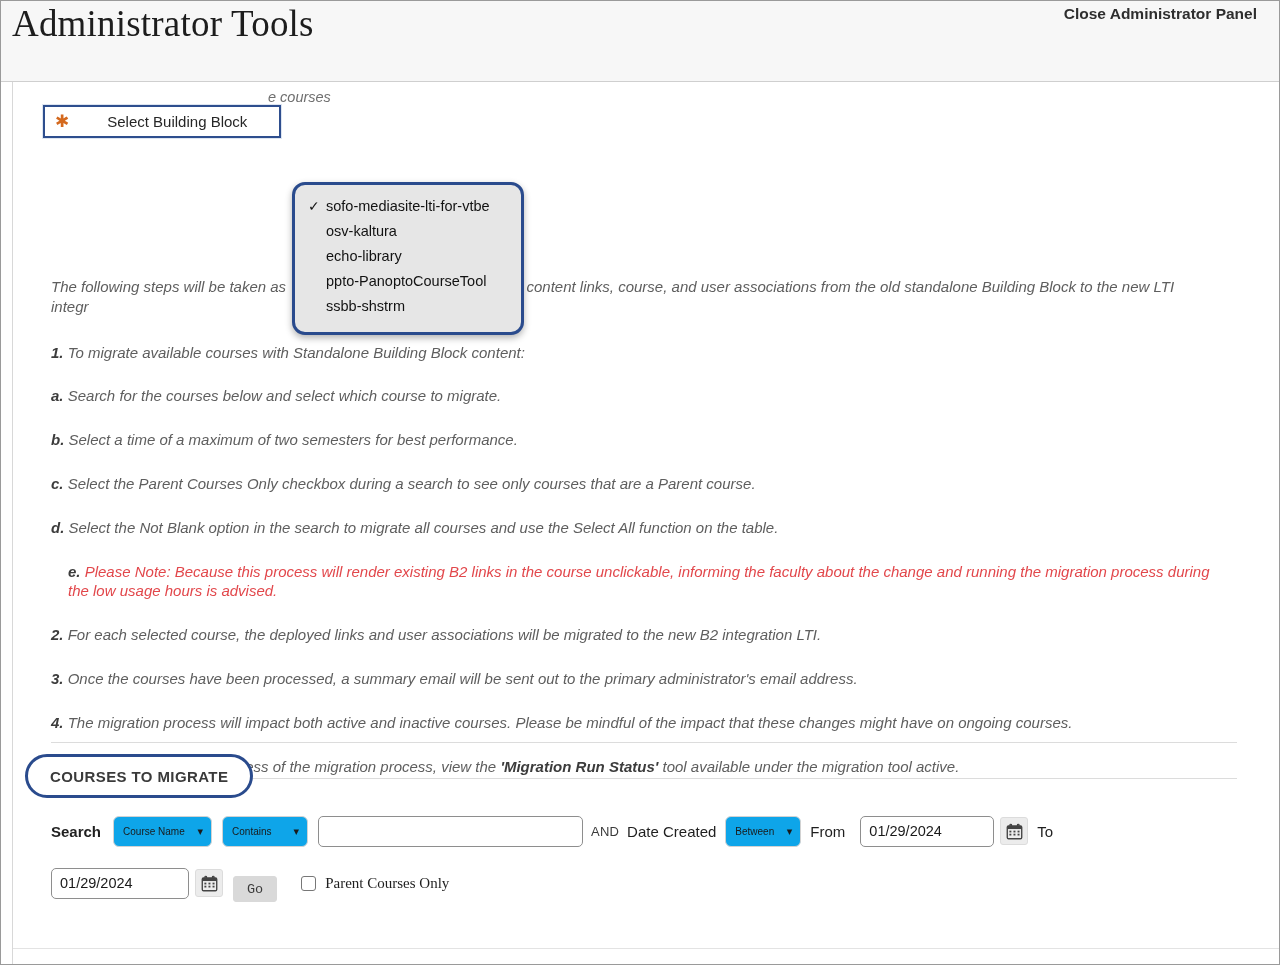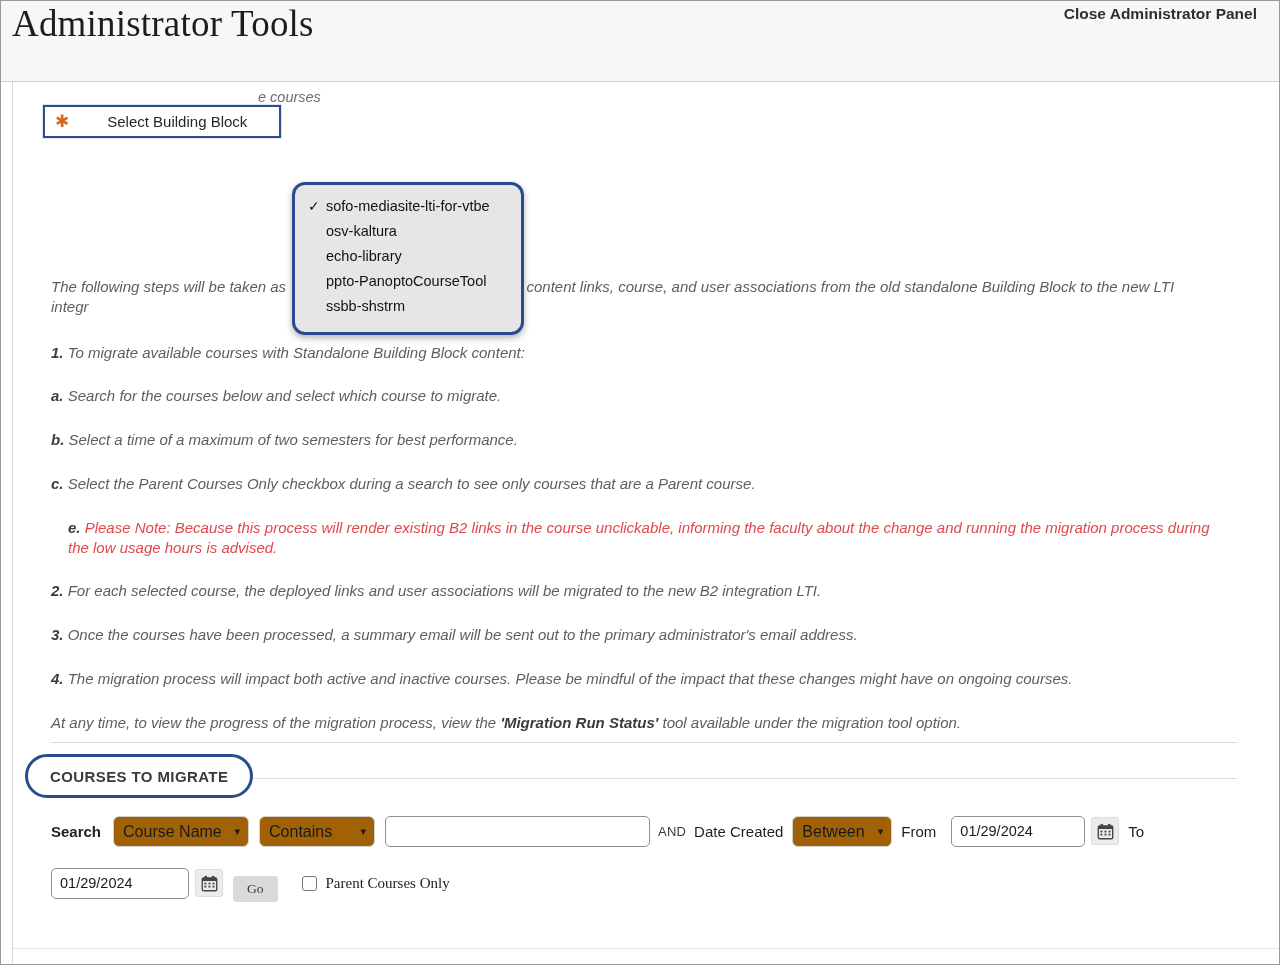--- a/index.html
+++ b/index.html
@@ -76,21 +76,21 @@
     line-height: 1;
   }
   #bb-label-text {
     font-size: 15px;
     color: #262626;
     white-space: nowrap;
     margin-left: 32px;
   }
   #bb-trailing {
     position: absolute;
-    left: 245px; top: 7px;
+    left: 255px; top: 7px;
     font-size: 14.5px;
     font-style: italic;
     color: #6f6f6f;
     white-space: nowrap;
   }
 
   
   #bb-dropdown {
     position: absolute;
     left: 279px; top: 100px;
@@ -195,26 +195,26 @@
   .lbl-small {
     font-size: 13px;
     color: #3a3a3a;
     margin: 0 8px;
     letter-spacing: .2px;
     white-space: nowrap;
   }
   .sel {
     appearance: none;
     -webkit-appearance: none;
-    background: #a16207;
+    background: #0ea5e9;
     border: 1px solid #d2d2d2;
     border-radius: 6px;
     height: 31px;
     padding: 0 26px 0 9px;
-    font-size: 16px;
+    font-size: 10px;
     font-family: "Liberation Sans", sans-serif;
     color: #1a1a1a;
     cursor: pointer;
   }
   .sel-wrap { position: relative; display: inline-block; }
   .sel-wrap .caret {
     position: absolute;
     right: 9px; top: 50%;
     transform: translateY(-50%);
     pointer-events: none;
@@ -246,21 +246,21 @@
   }
   .go-btn {
     margin-left: 10px;
     background: #d9d9d9;
     border: 1px solid #d9d9d9;
     border-radius: 3px;
     height: 26px;
     padding: 0 13px;
     font-size: 13.5px;
     color: #3a3a3a;
-    font-family: Liberation Serif, serif;
+    font-family: Liberation Mono, monospace;
     cursor: pointer;
     margin-top: 12px;
   }
   .chk-wrap {
     display: flex; align-items: center;
     margin-left: 24px;
     font-family: Liberation Serif, serif;
   }
   .chk {
     width: 15px; height: 15px;
@@ -343,20 +343,24 @@
       <p class="para lvl2">
         <b>b.</b>
         <span>Select a time of a maximum of two semesters for best performance.</span>
       </p>
 
       <p class="para lvl2">
         <b>c.</b>
         <span>Select the Parent Courses Only checkbox during a search to see only courses that are a Parent course.</span>
       </p>
 
+      <p class="para lvl2">
+        <b>d.</b>
+        <span>Select the Not Blank option in the search to migrate all courses and use the Select All function on the table.</span>
+      </p>
 
       <p class="para lvl2 note-red" style="margin-left:17px;">
         <b>e.</b>
         <span>Please Note: Because this process will render existing B2 links in the course unclickable, informing the faculty about the change and running the migration process during the low usage hours is advised.</span>
       </p>
 
       <p class="para lvl1">
         <b>2.</b>
         <span>For each selected course, the deployed links and user associations will be migrated to the new B2 integration LTI.</span>
       </p>
@@ -365,21 +369,21 @@
         <b>3.</b>
         <span>Once the courses have been processed, a summary email will be sent out to the primary administrator's email address.</span>
       </p>
 
       <p class="para lvl1">
         <b>4.</b>
         <span>The migration process will impact both active and inactive courses. Please be mindful of the impact that these changes might have on ongoing courses.</span>
       </p>
 
       <p class="para lvl1">
-        <span>At any time, to view the progress of the migration process, view the </span><b>'Migration Run Status'</b><span> tool available under the migration tool option.</span>
+        <span>At any time, to view the progress of the migration process, view the </span><b>'Migration Run Status'</b><span> tool available under the migration tool active.</span>
       </p>
     </div>
 
     <div id="divider-top"></div>
     <div id="section-head-rule"></div>
     <div id="courses-heading">COURSES TO MIGRATE</div>
 
     <div id="search-panel">
 
       <div class="search-row">

